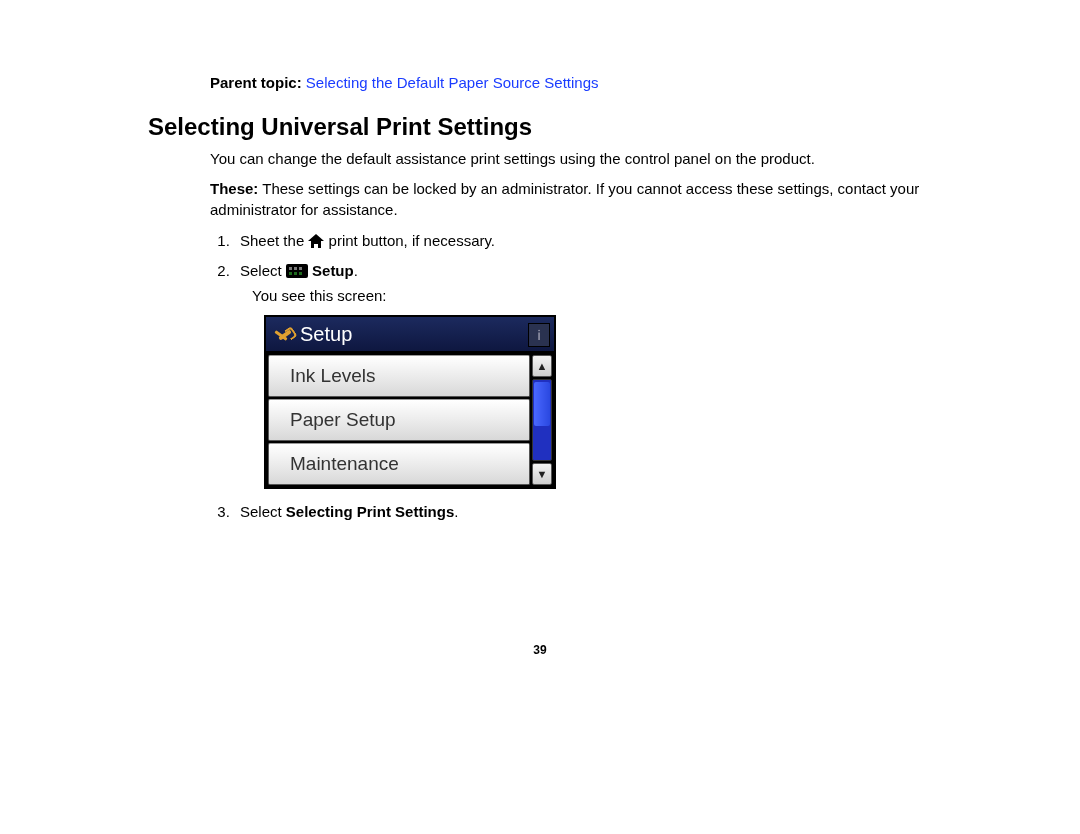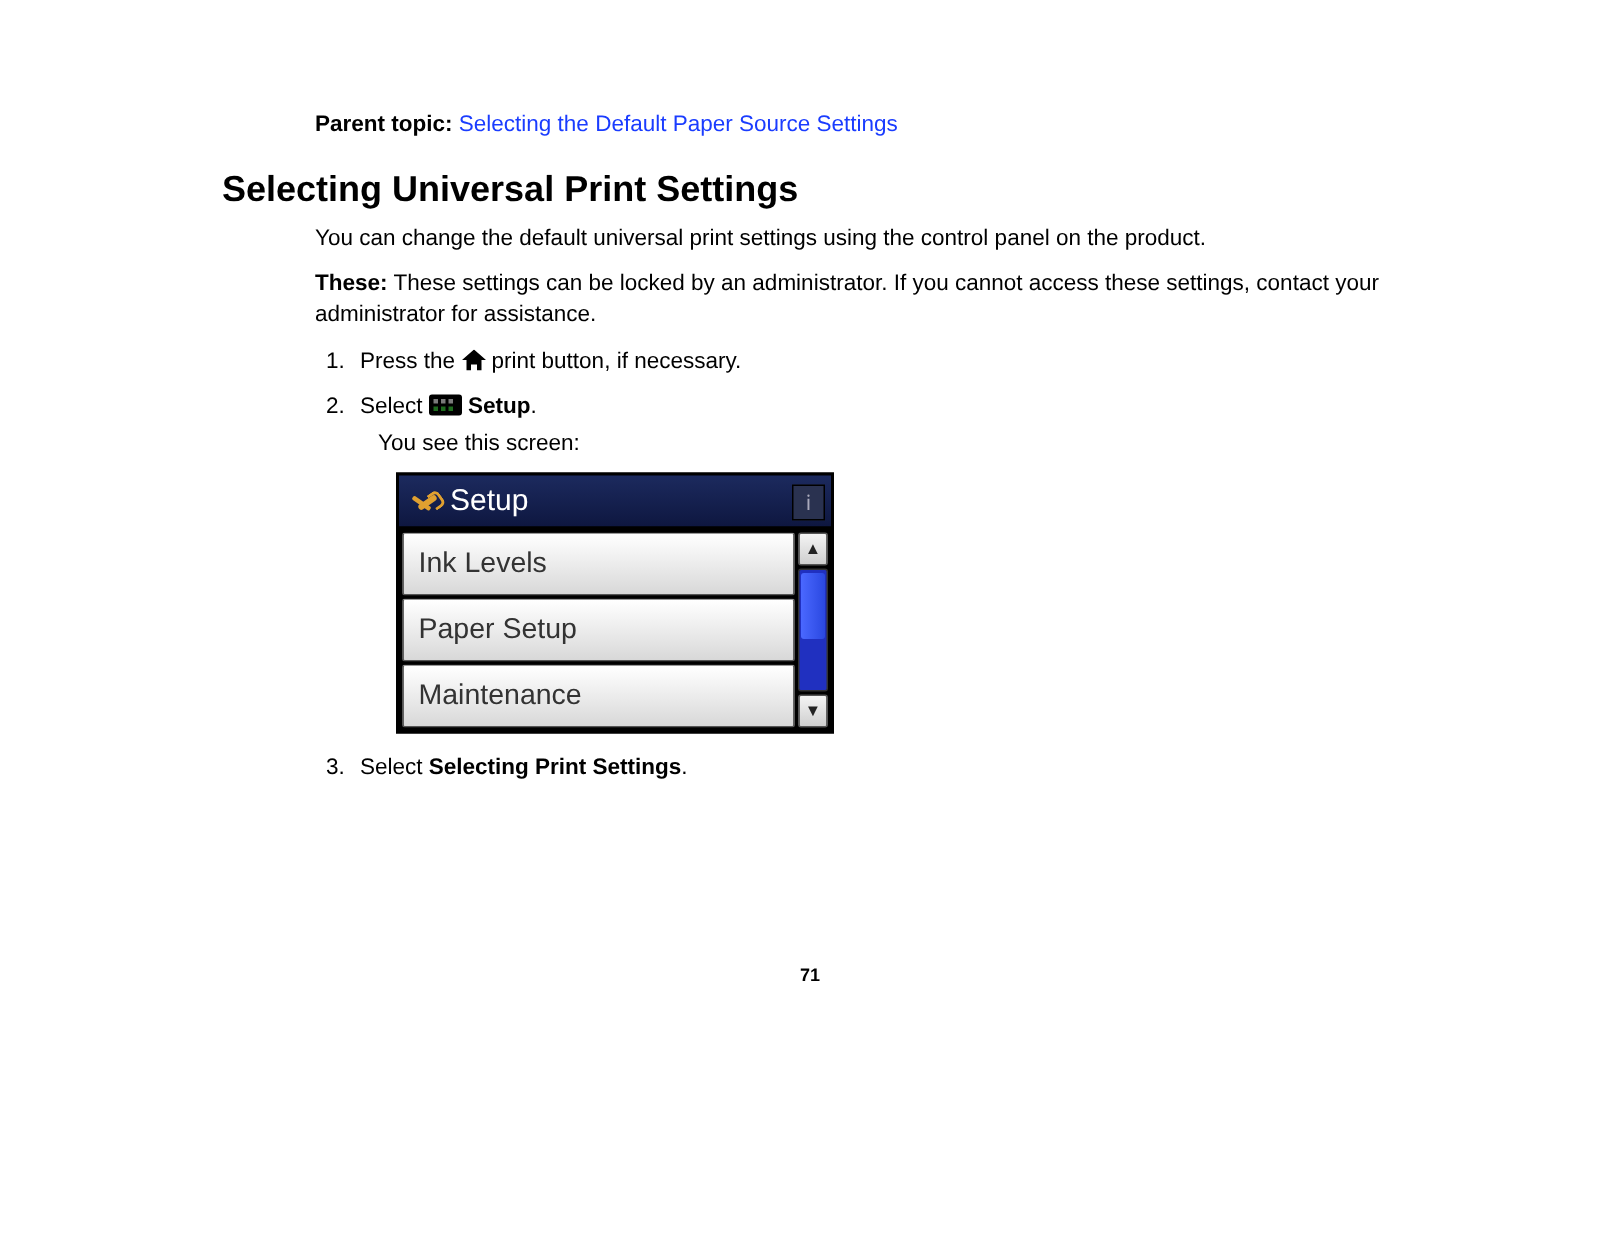--- a/index.html
+++ b/index.html
@@ -148,21 +148,21 @@
     background: #000;
   }
   .lcd-item {
     background: linear-gradient(#ffffff, #e8e8e8 60%, #d8d8d8);
     border: 1px solid #555;
     border-top-color: #999;
     margin: 2px;
     height: 40px;
     display: flex;
     align-items: center;
-    padding: 0 10px;
+    padding: 0 21px;
     font-size: 19px;
     color: #333;
     border-radius: 2px;
   }
   .lcd-scroll {
     width: 20px;
     display: flex;
     flex-direction: column;
     background: #000;
     padding: 2px 2px 2px 0;
@@ -209,29 +209,29 @@
 
 <div class="page">
 
   <div class="parent-line">
     <b>Parent topic:</b>
     <a href="#" class="parent-link">Selecting the Default Paper Source Settings</a>
   </div>
 
   <h2 class="heading">Selecting Universal Print Settings</h2>
 
-  <p class="body-text">You can change the default universal print settings using the control panel on the product.</p>
+  <p class="body-text">You can change the default assistance print settings using the control panel on the product.</p>
 
   <p class="body-text">
     <b>These:</b><span> These settings can be locked by an administrator. If you cannot access these settings, contact your administrator for assistance.</span>
   </p>
 
   <ol class="steps">
     <li>
-      <span>Press the </span>
+      <span>Sheet the </span>
       <span class="home-icon">
         <svg width="16" height="14" viewBox="0 0 16 14">
             <path d="M8 0 L16 7 L13 7 L13 14 L10 14 L10 10 L6 10 L6 14 L3 14 L3 7 L0 7 Z" fill="#000"></path>
           </svg>
       </span>
       <span> print button, if necessary.</span>
     </li>
     <li>
       <span>Select </span>
       <span class="setup-icon"></span>
@@ -262,14 +262,14 @@
             <div class="scroll-arrow">▼</div>
           </div>
         </div>
       </div>
     </li>
     <li>
       <span>Select </span><b>Selecting Print Settings</b><span>.</span>
     </li>
   </ol>
 
-  <div class="page-num">71</div>
+  <div class="page-num">39</div>
 </div>
 
 </body></html>

